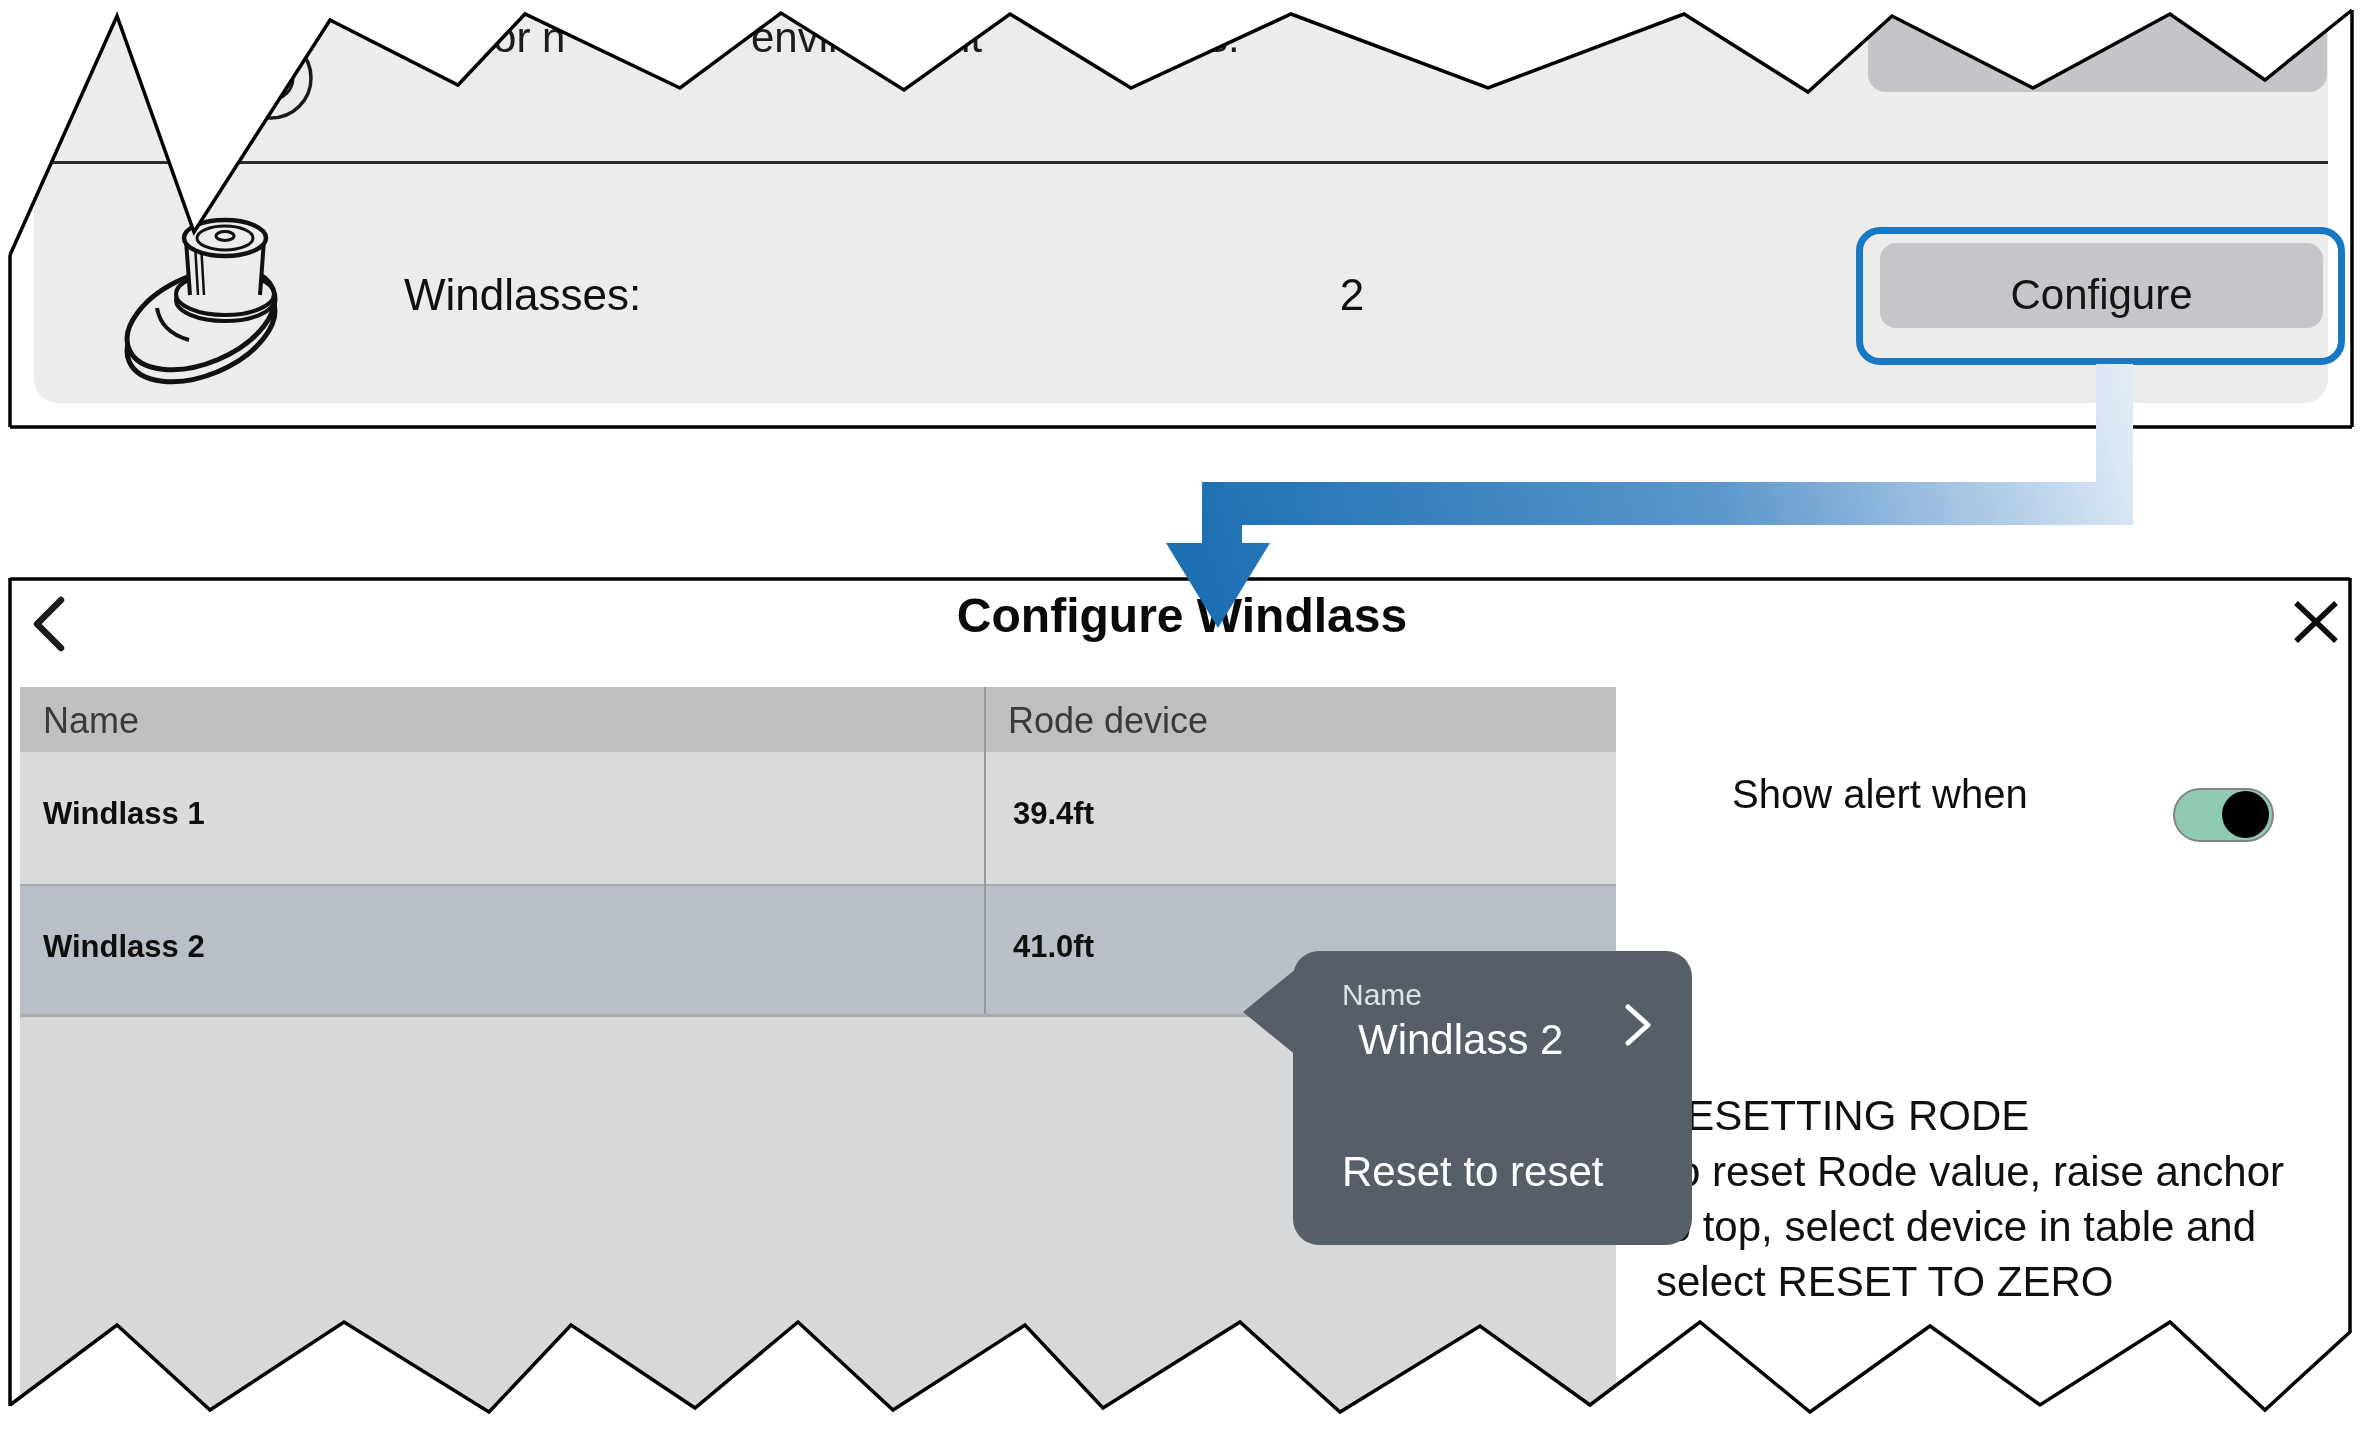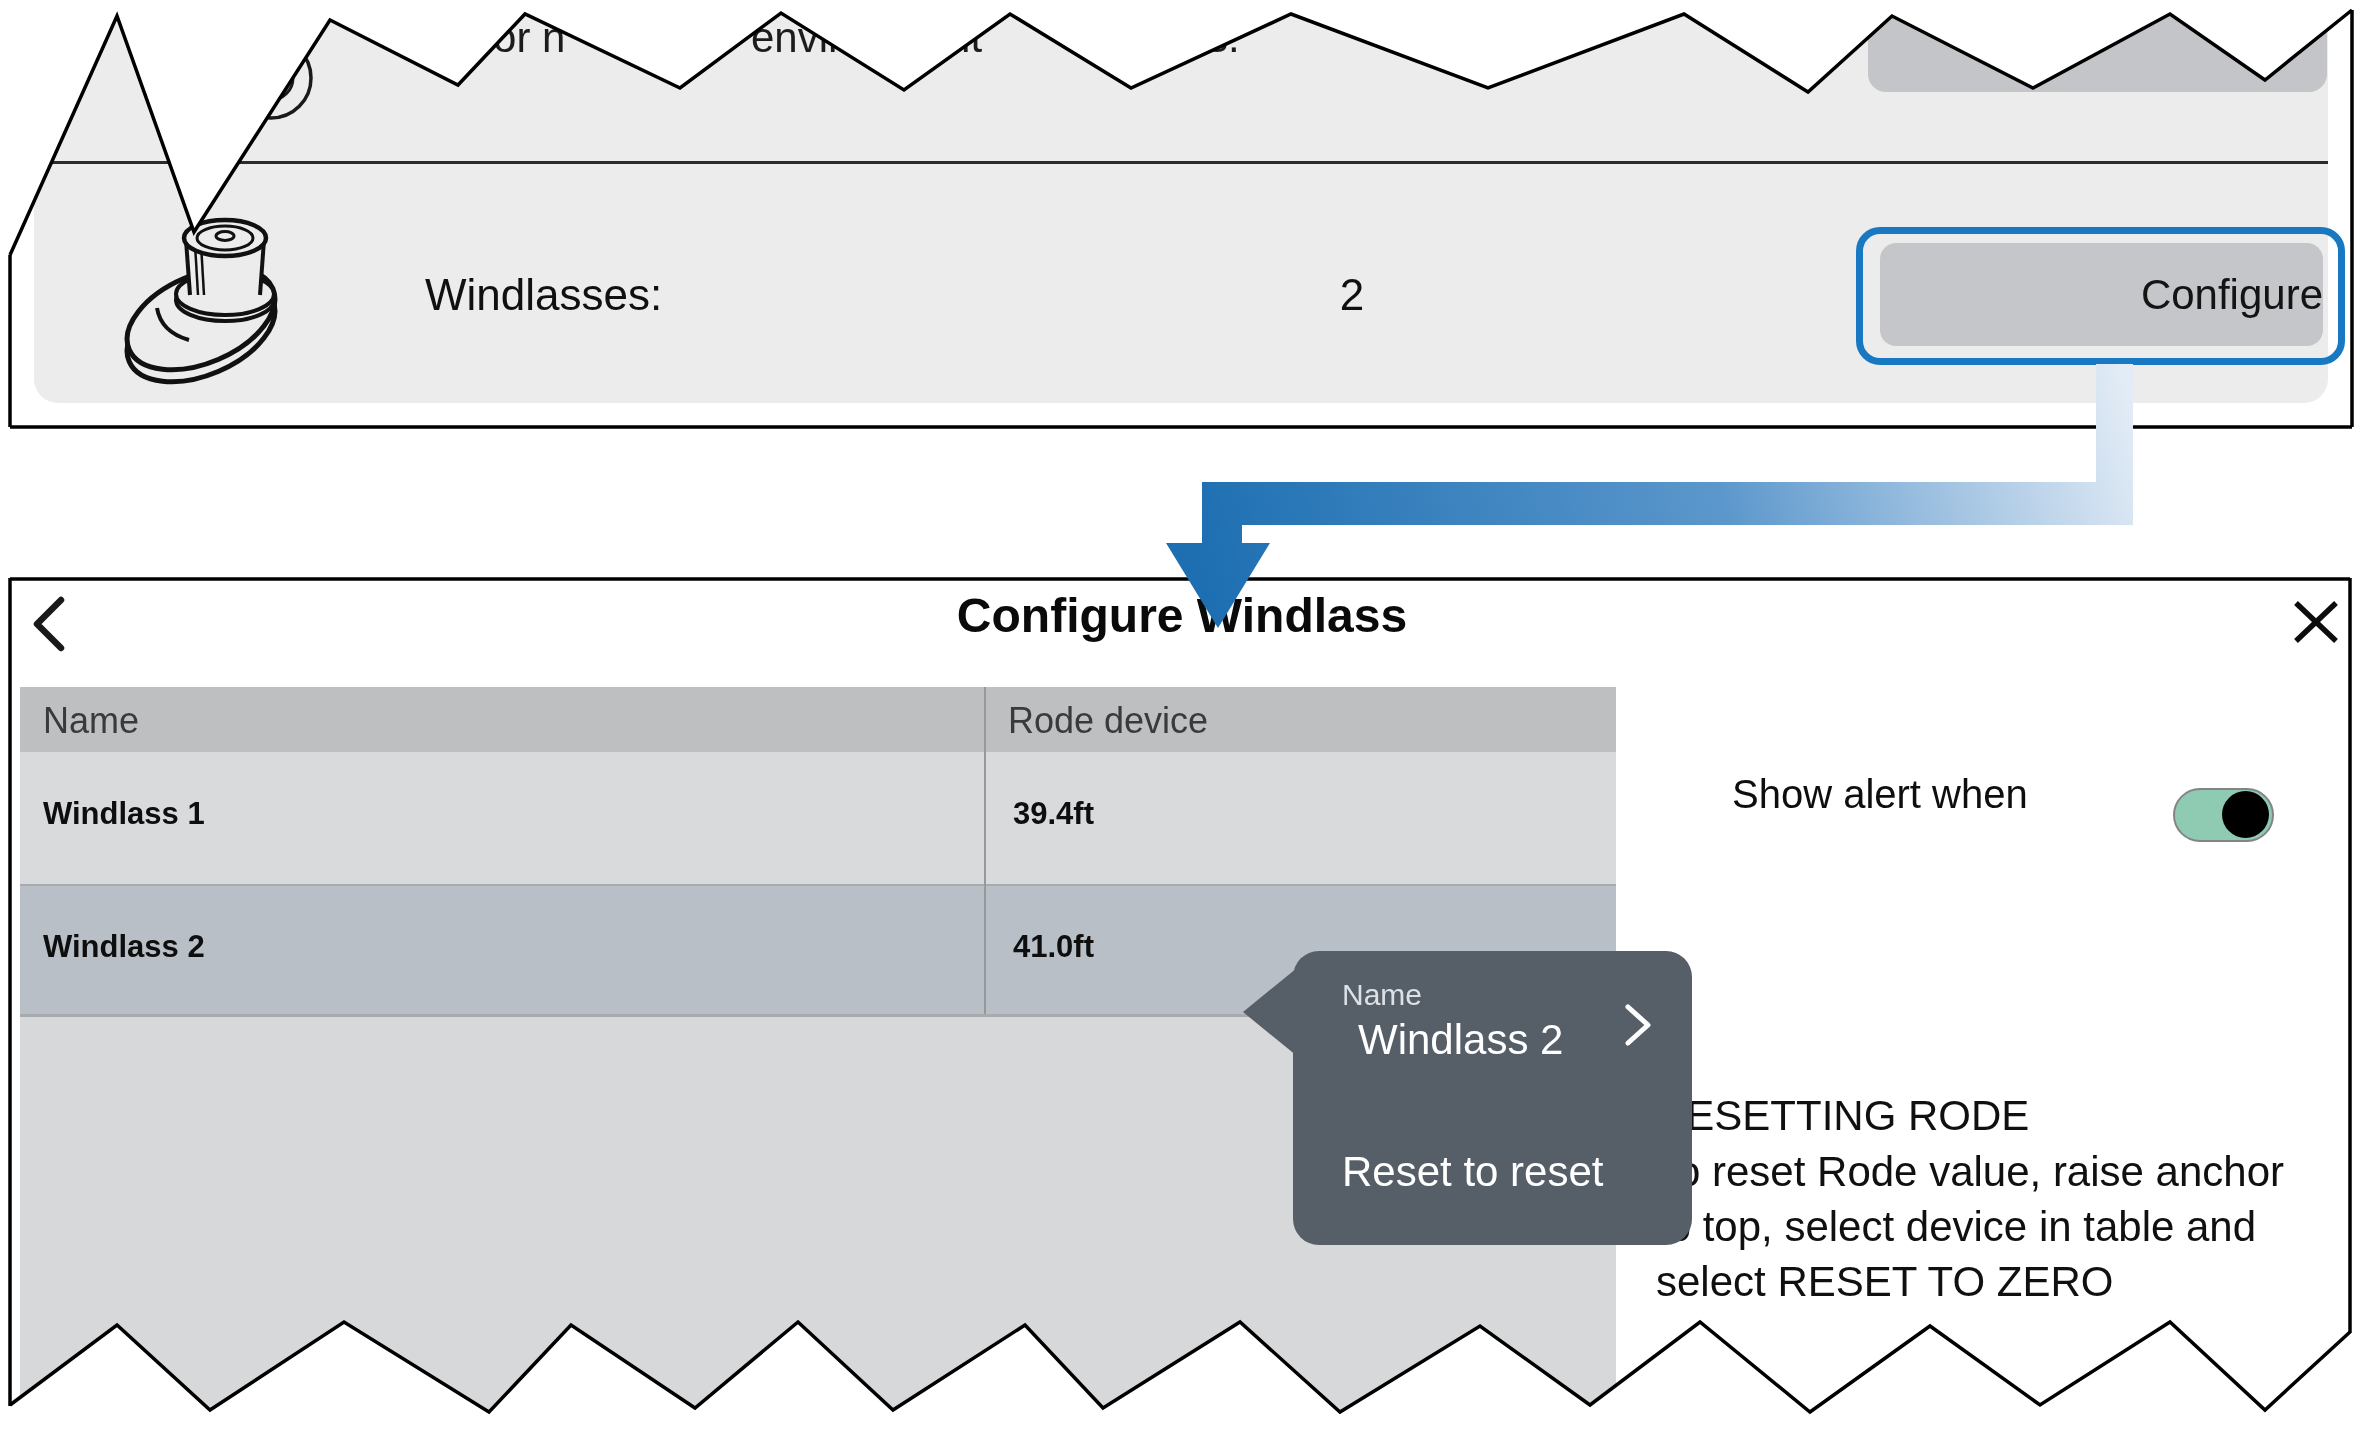--- a/index.html
+++ b/index.html
@@ -8,25 +8,25 @@
     background:#ffffff;
     font-family:"Liberation Sans", "DejaVu Sans", sans-serif;
     color:#111;
   }
   .abs{position:absolute;}
   
   .top-panel-box{left:10px;top:0;width:2342px;height:427px;background:#ffffff;}
   .top-panel-gray{left:34px;top:0;width:2294px;height:403px;background:#ececec;border-radius:24px;}
   .top-divider{left:34px;top:161px;width:2294px;height:3px;background:#2b2b2b;}
   .frag{top:14px;font-size:42px;color:#1c1c1c;white-space:nowrap;}
-  .windlass-label{left:404px;top:270px;font-size:44px;color:#101010;margin-left:21px;}
+  .windlass-label{left:404px;top:270px;font-size:44px;color:#101010;}
   .windlass-count{left:1322px;top:270px;width:60px;text-align:center;font-size:44px;color:#101010;}
   .cfg-outline{left:1856px;top:227px;width:475px;height:124px;border:7px solid #1878c2;border-radius:24px;background:transparent;}
-  .cfg-btn{left:1880px;top:243px;width:443px;height:103px;border-radius:16px;background:#c4c6ca;
-           font-size:42px;color:#141414;text-align:right;line-height:103px;}
+  .cfg-btn{left:1880px;top:243px;width:443px;height:85px;border-radius:16px;background:#c4c6ca;
+           font-size:42px;color:#141414;text-align:center;line-height:103px;}
   .partial-btn{left:1868px;top:0;width:459px;height:92px;border-radius:0 0 18px 18px;background:#c3c5c9;}
   
   .dialog-box{left:10px;top:578px;width:2340px;height:851px;background:#ffffff;}
   .dlg-title{left:682px;top:588px;width:1000px;text-align:center;font-size:48px;font-weight:bold;color:#0a0a0a;}
   .tbl-header{left:20px;top:687px;width:1596px;height:65px;background:#bdbfc1;}
   .tbl-header-text{top:700px;font-size:36px;color:#3a3a3a;}
   .tbl-row1{left:20px;top:752px;width:1596px;height:132px;background:#d9dadc;}
   .tbl-row2{left:20px;top:886px;width:1596px;height:128px;background:#b9bfc7;}
   .tbl-sep{left:20px;width:1596px;height:3px;background:#a8aaac;}
   .tbl-below{left:20px;top:1017px;width:1596px;height:412px;background:#d6d8d9;}

